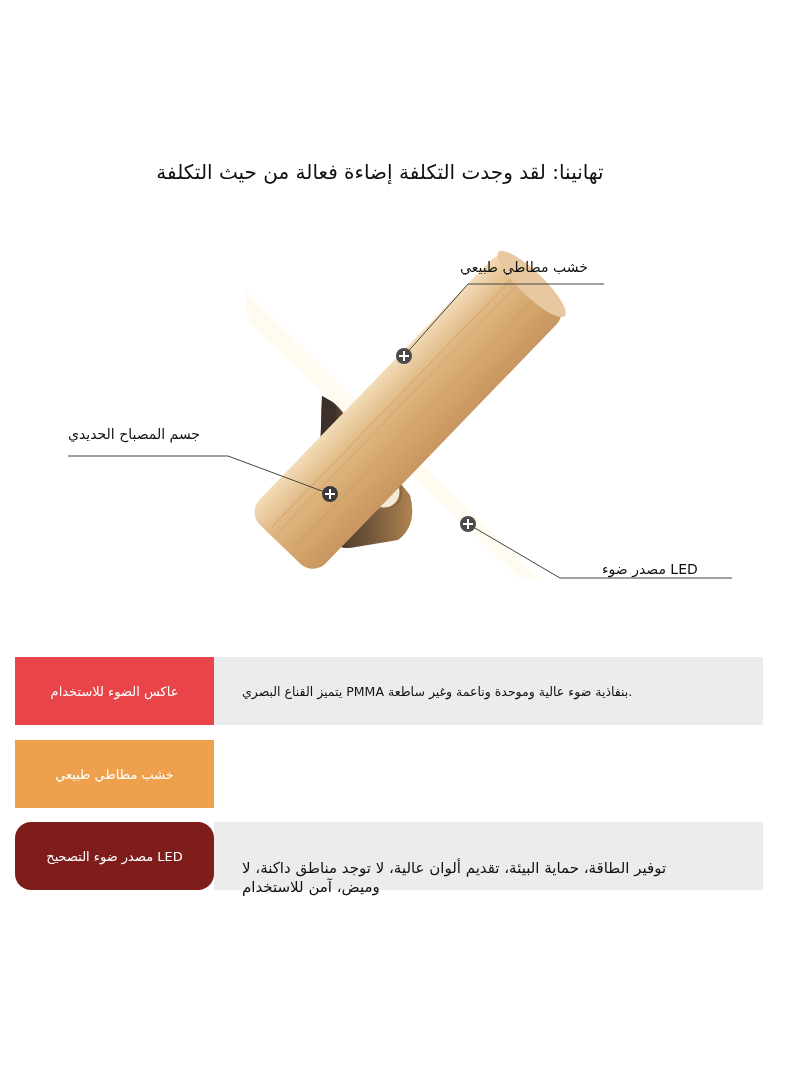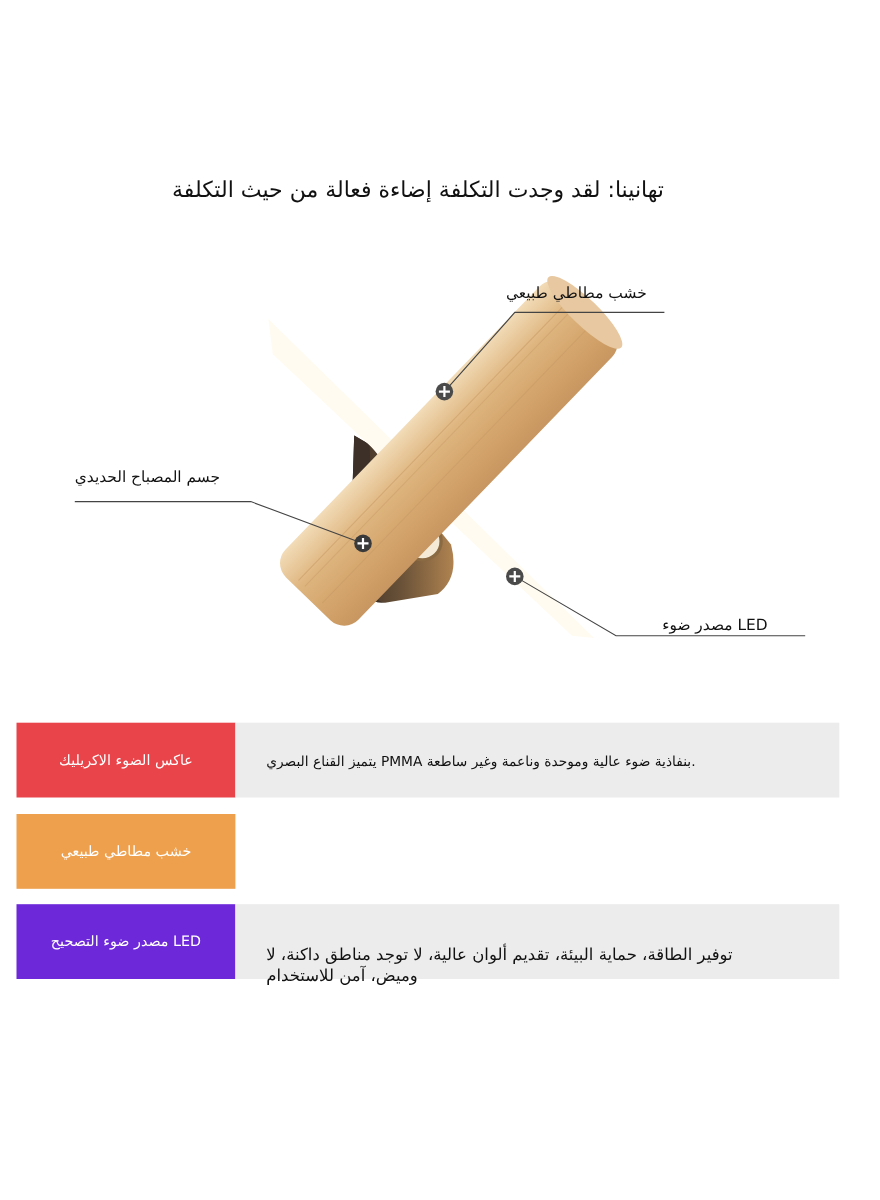--- a/index.html
+++ b/index.html
@@ -96,28 +96,28 @@
     <circle cx="468" cy="524" r="8" fill="#4a4a4a"></circle>
     <path d="M463 524 H473 M468 519 V529" stroke="#fff" stroke-width="2"></path>
   </g>
 </svg>
 
 <div class="callout-label" style="top:259px; left:460px;">خشب مطاطي طبيعي</div>
 <div class="callout-label" style="top:426px; left:68px;">جسم المصباح الحديدي</div>
 <div class="callout-label" style="top:561px; left:602px;text-align:right;">LED مصدر ضوء</div>
 
 <div class="feature-row row1">
-  <div class="feature-tag" style="background:#e8444a;">عاكس الضوء الاكريليك</div>
+  <div class="feature-tag" style="background:#e8444a;">عاكس الضوء للاستخدام</div>
   <div class="feature-desc">
     <span>.بنفاذية ضوء عالية وموحدة وناعمة وغير ساطعة PMMA يتميز القناع البصري</span>
   </div>
 </div>
 
 <div class="feature-row row2">
   <div class="feature-tag" style="background:#eea04c;">خشب مطاطي طبيعي</div>
 </div>
 
 <div class="feature-row row3">
-  <div class="feature-tag" style="background:#6d28d9;">LED مصدر ضوء التصحيح</div>
+  <div class="feature-tag" style="background:#7f1d1d;border-radius:16px;">LED مصدر ضوء التصحيح</div>
   <div class="feature-desc">
     <span>توفير الطاقة، حماية البيئة، تقديم ألوان عالية، لا توجد مناطق داكنة، لا وميض، آمن للاستخدام</span>
   </div>
 </div>
 
 </body></html>

